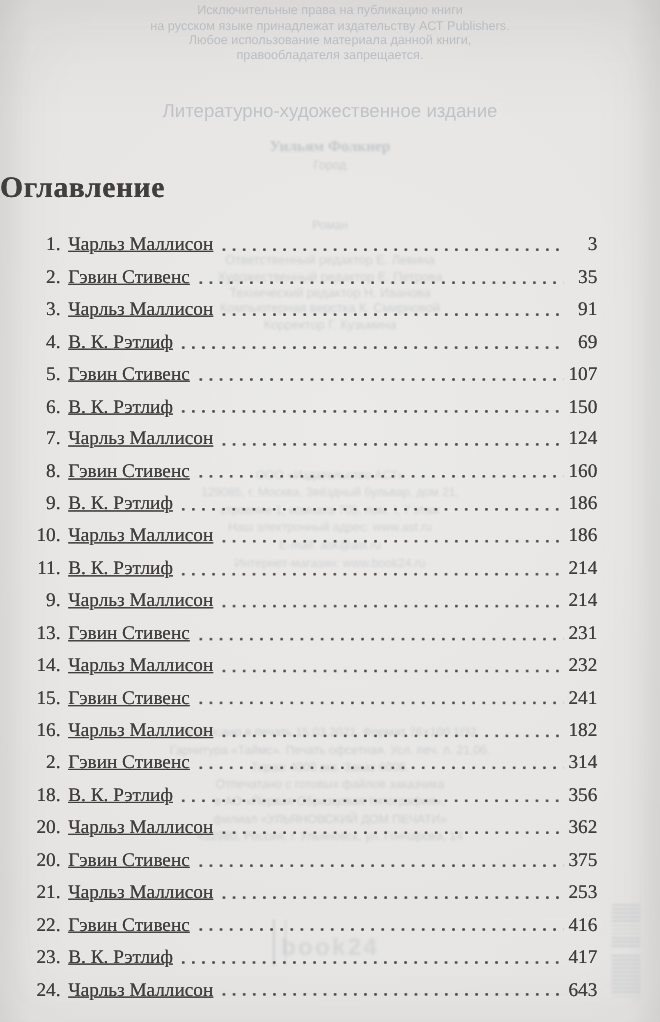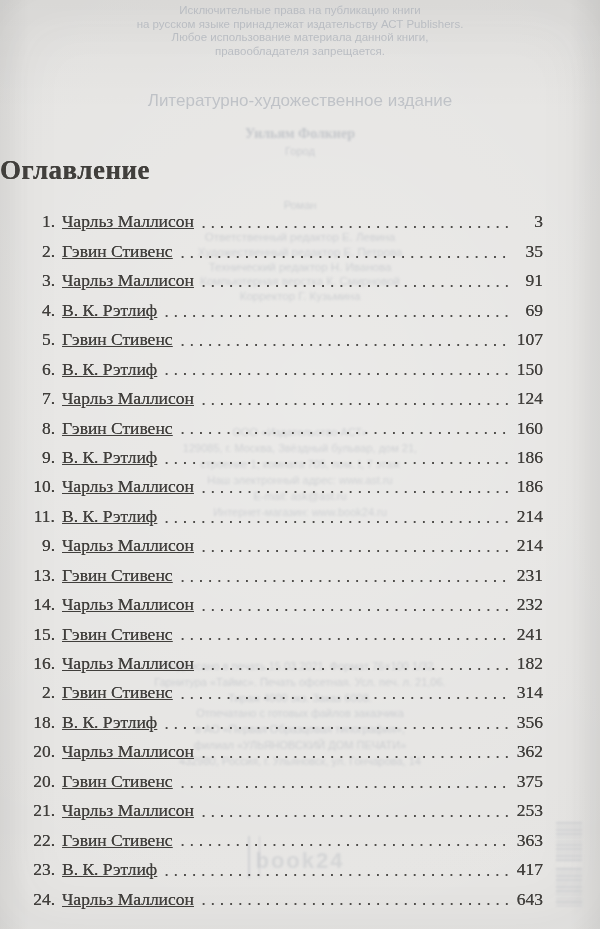--- a/index.html
+++ b/index.html
@@ -267,21 +267,21 @@
         <span class="num">21.</span>
         <span class="name">Чарльз Маллисон</span>
         <span class="leader"></span>
         <span class="pg">253</span>
       </li>
 
       <li class="toc-row">
         <span class="num">22.</span>
         <span class="name">Гэвин Стивенс</span>
         <span class="leader"></span>
-        <span class="pg">363</span>
+        <span class="pg">416</span>
       </li>
 
       <li class="toc-row">
         <span class="num">23.</span>
         <span class="name">В. К. Рэтлиф</span>
         <span class="leader"></span>
         <span class="pg">417</span>
       </li>
 
       <li class="toc-row">

